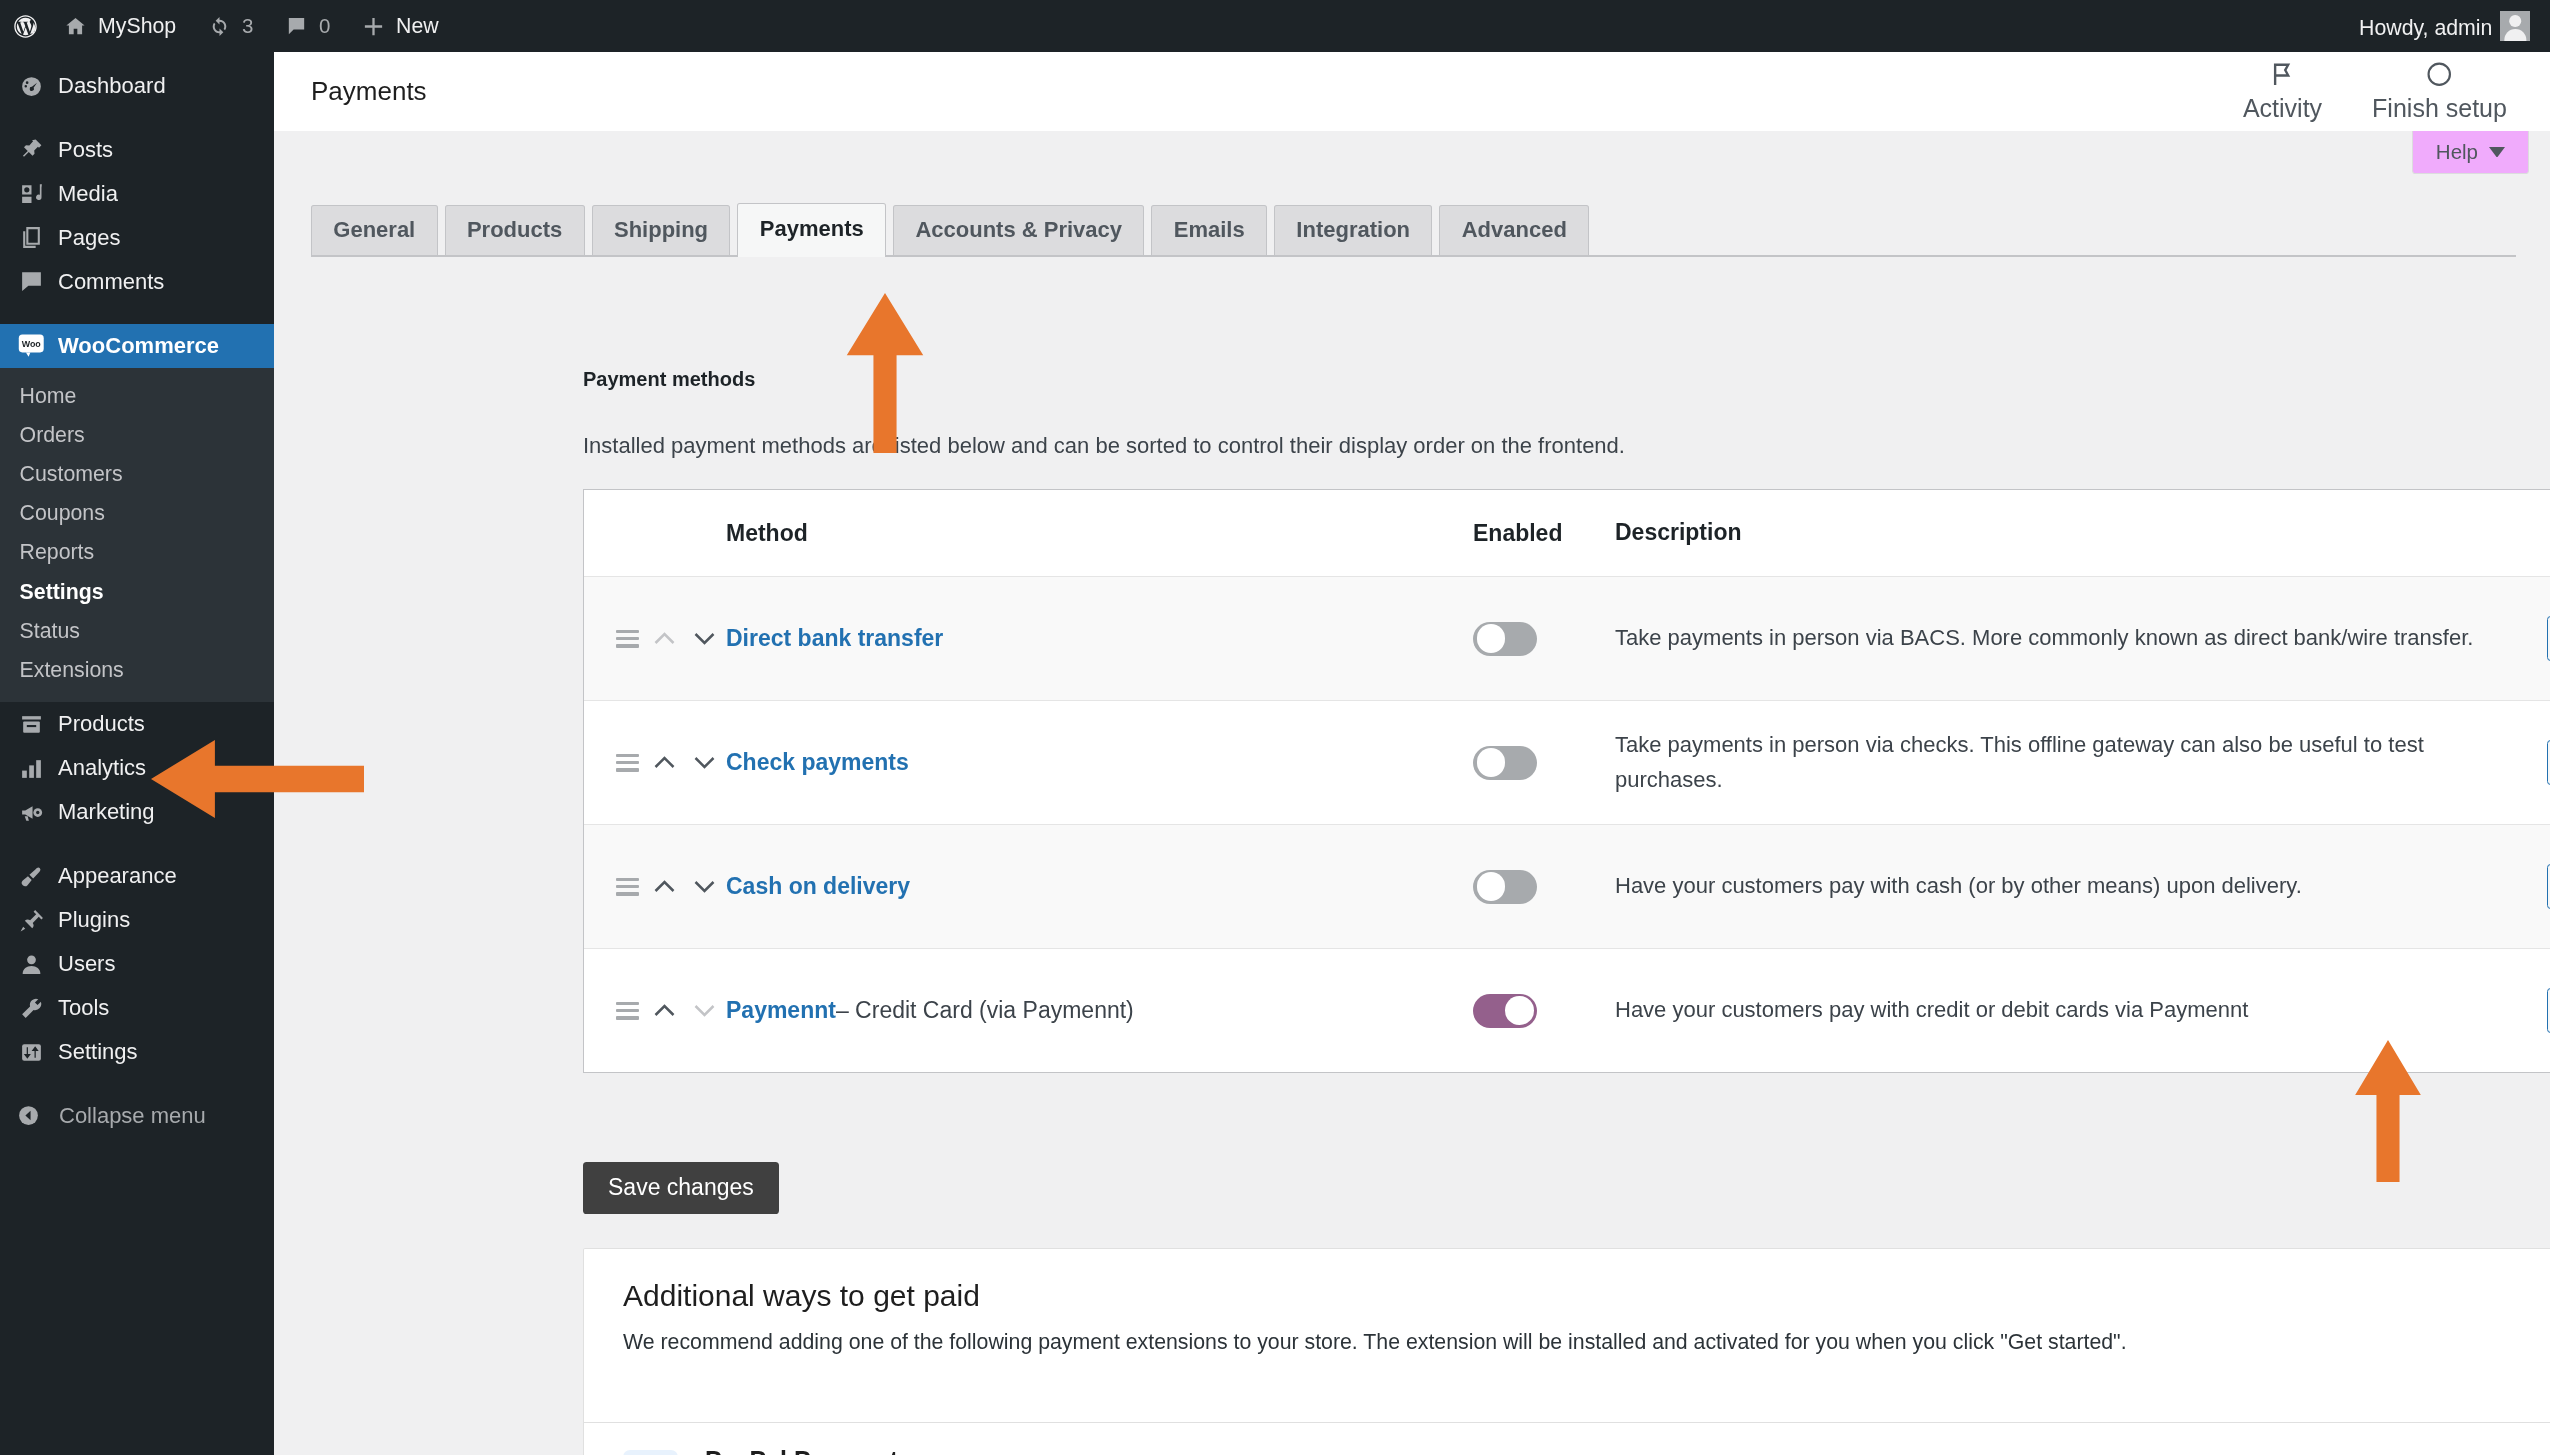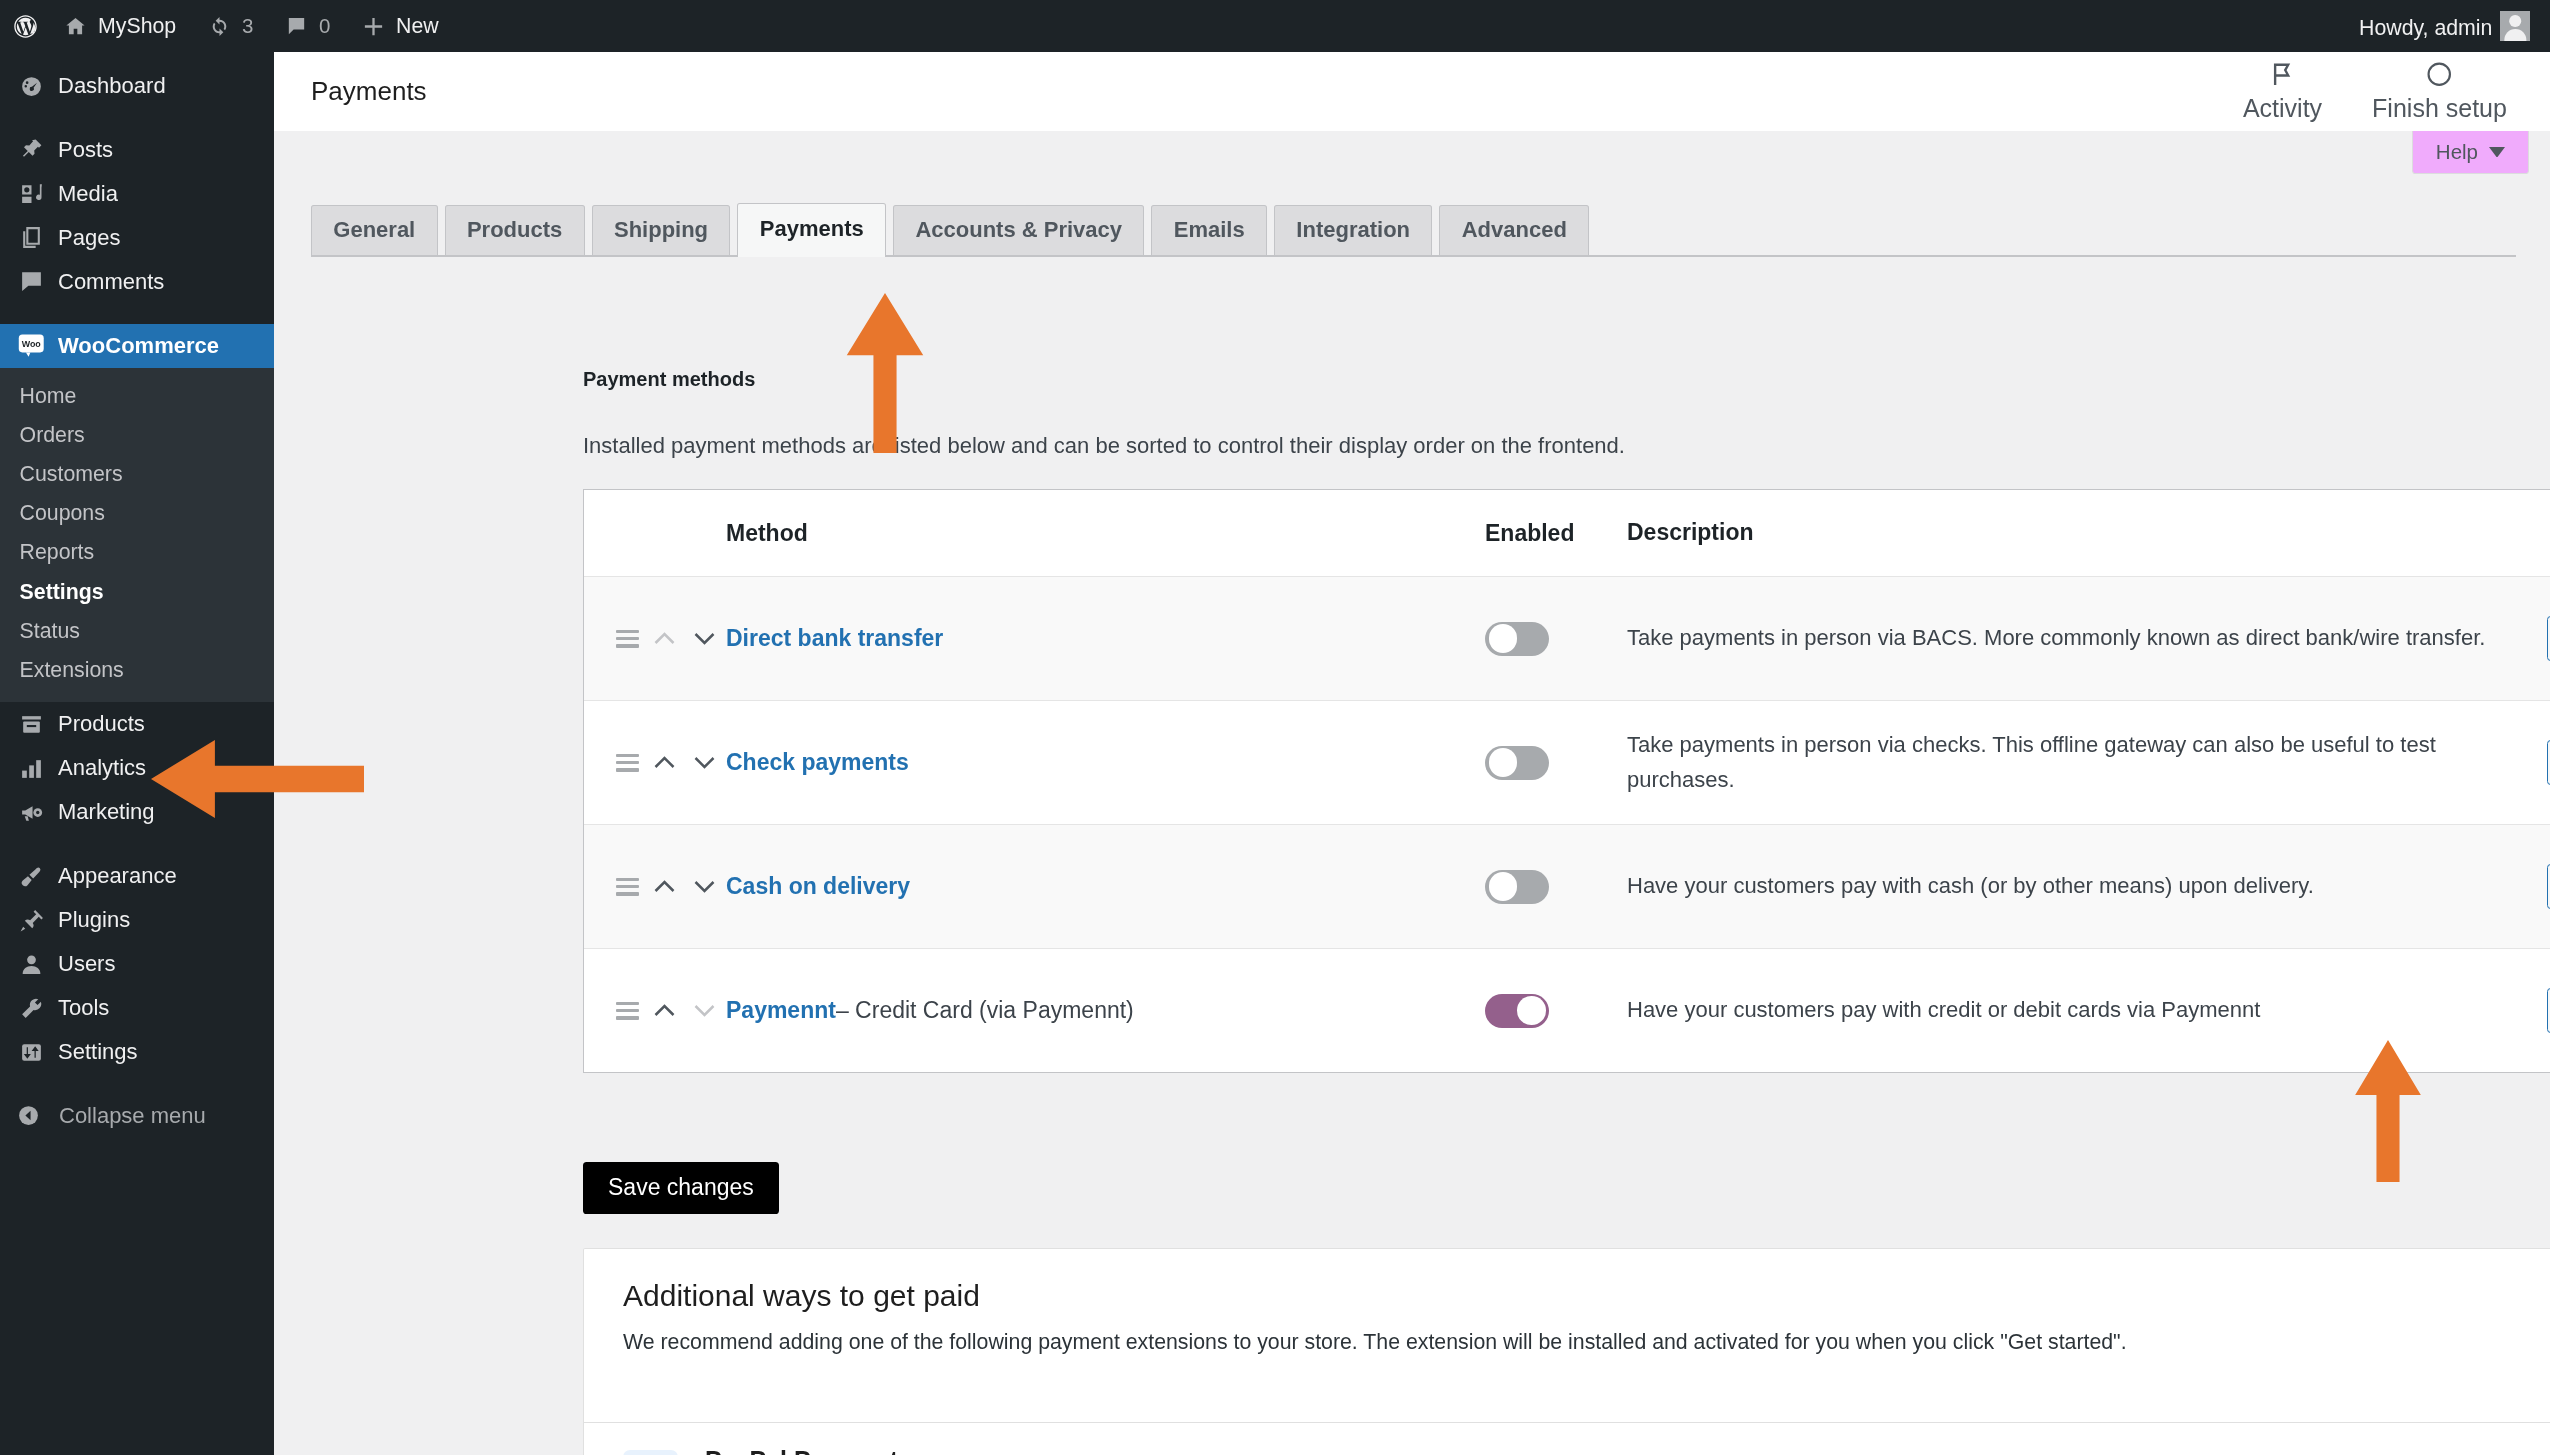--- a/index.html
+++ b/index.html
@@ -147,21 +147,21 @@
     position: absolute; top: 437px; left: 309px;
     width: 2170px;
     background: #fff; border: 0.9px solid #c3c4c7;
   }
   .prow { display: flex; align-items: stretch; border-top: 0.9px solid #e5e5e5; }
   .prow:first-child { border-top: none; }
   .prow.alt { background: #f9f9f9; }
   .prow.head { background: #fff; }
   .c-sort { width: 142px; display: flex; align-items: center; gap: 12.4px; padding-left: 32px; }
   .c-method { width: 747px; display: flex; align-items: center; font-size: 23px; }
-  .c-enabled { width: 142px; display: flex; align-items: center; margin-left: 12px; }
+  .c-enabled { width: 142px; display: flex; align-items: center; }
   .c-desc { flex: 1; display: flex; align-items: center; padding-right: 27px; font-size: 22px; color: #3c434a; line-height: 1.55; }
   .c-action { width: 205px; display: flex; align-items: center; justify-content: flex-start; }
   .prow.head .c-method,
   .prow.head .c-enabled,
   .prow.head .c-desc { font-size: 23px; color: #1d2327; font-weight: 600; }
   .prow.head { height: 86px; }
   .prow.body { min-height: 124px; }
   .plink { color: #2271b1; font-weight: 700; }
   .pname-rest { color: #3c434a; font-weight: 400; }
   .drag {
@@ -183,21 +183,21 @@
   .toggle.on::after { left: 32px; }
 
   .btn-sec {
     border: 0.9px solid #2271b1; color: #2271b1; background: #f6f7f7;
     border-radius: 3.6px; font-size: 21.3px; padding: 9px 19.6px;
     font-family: "Liberation Sans", sans-serif; cursor: pointer;
     white-space: nowrap;
   }
   #savebtn {
     position: absolute; top: 1110px; left: 309px;
-    background: #000000; color: #fff; border: none; border-radius: 3.6px;
+    background: #404040; color: #fff; border: none; border-radius: 3.6px;
     font-size: 23px; padding: 12.4px 25px;
     font-family: "Liberation Sans", sans-serif; cursor: pointer;
   }
 
   
   #addcard {
     position: absolute; top: 1196px; left: 309px;
     width: 2170px; height: 267px;
     background: #fff; border: 0.9px solid #e0e0e0; border-radius: 1.8px;
   }

